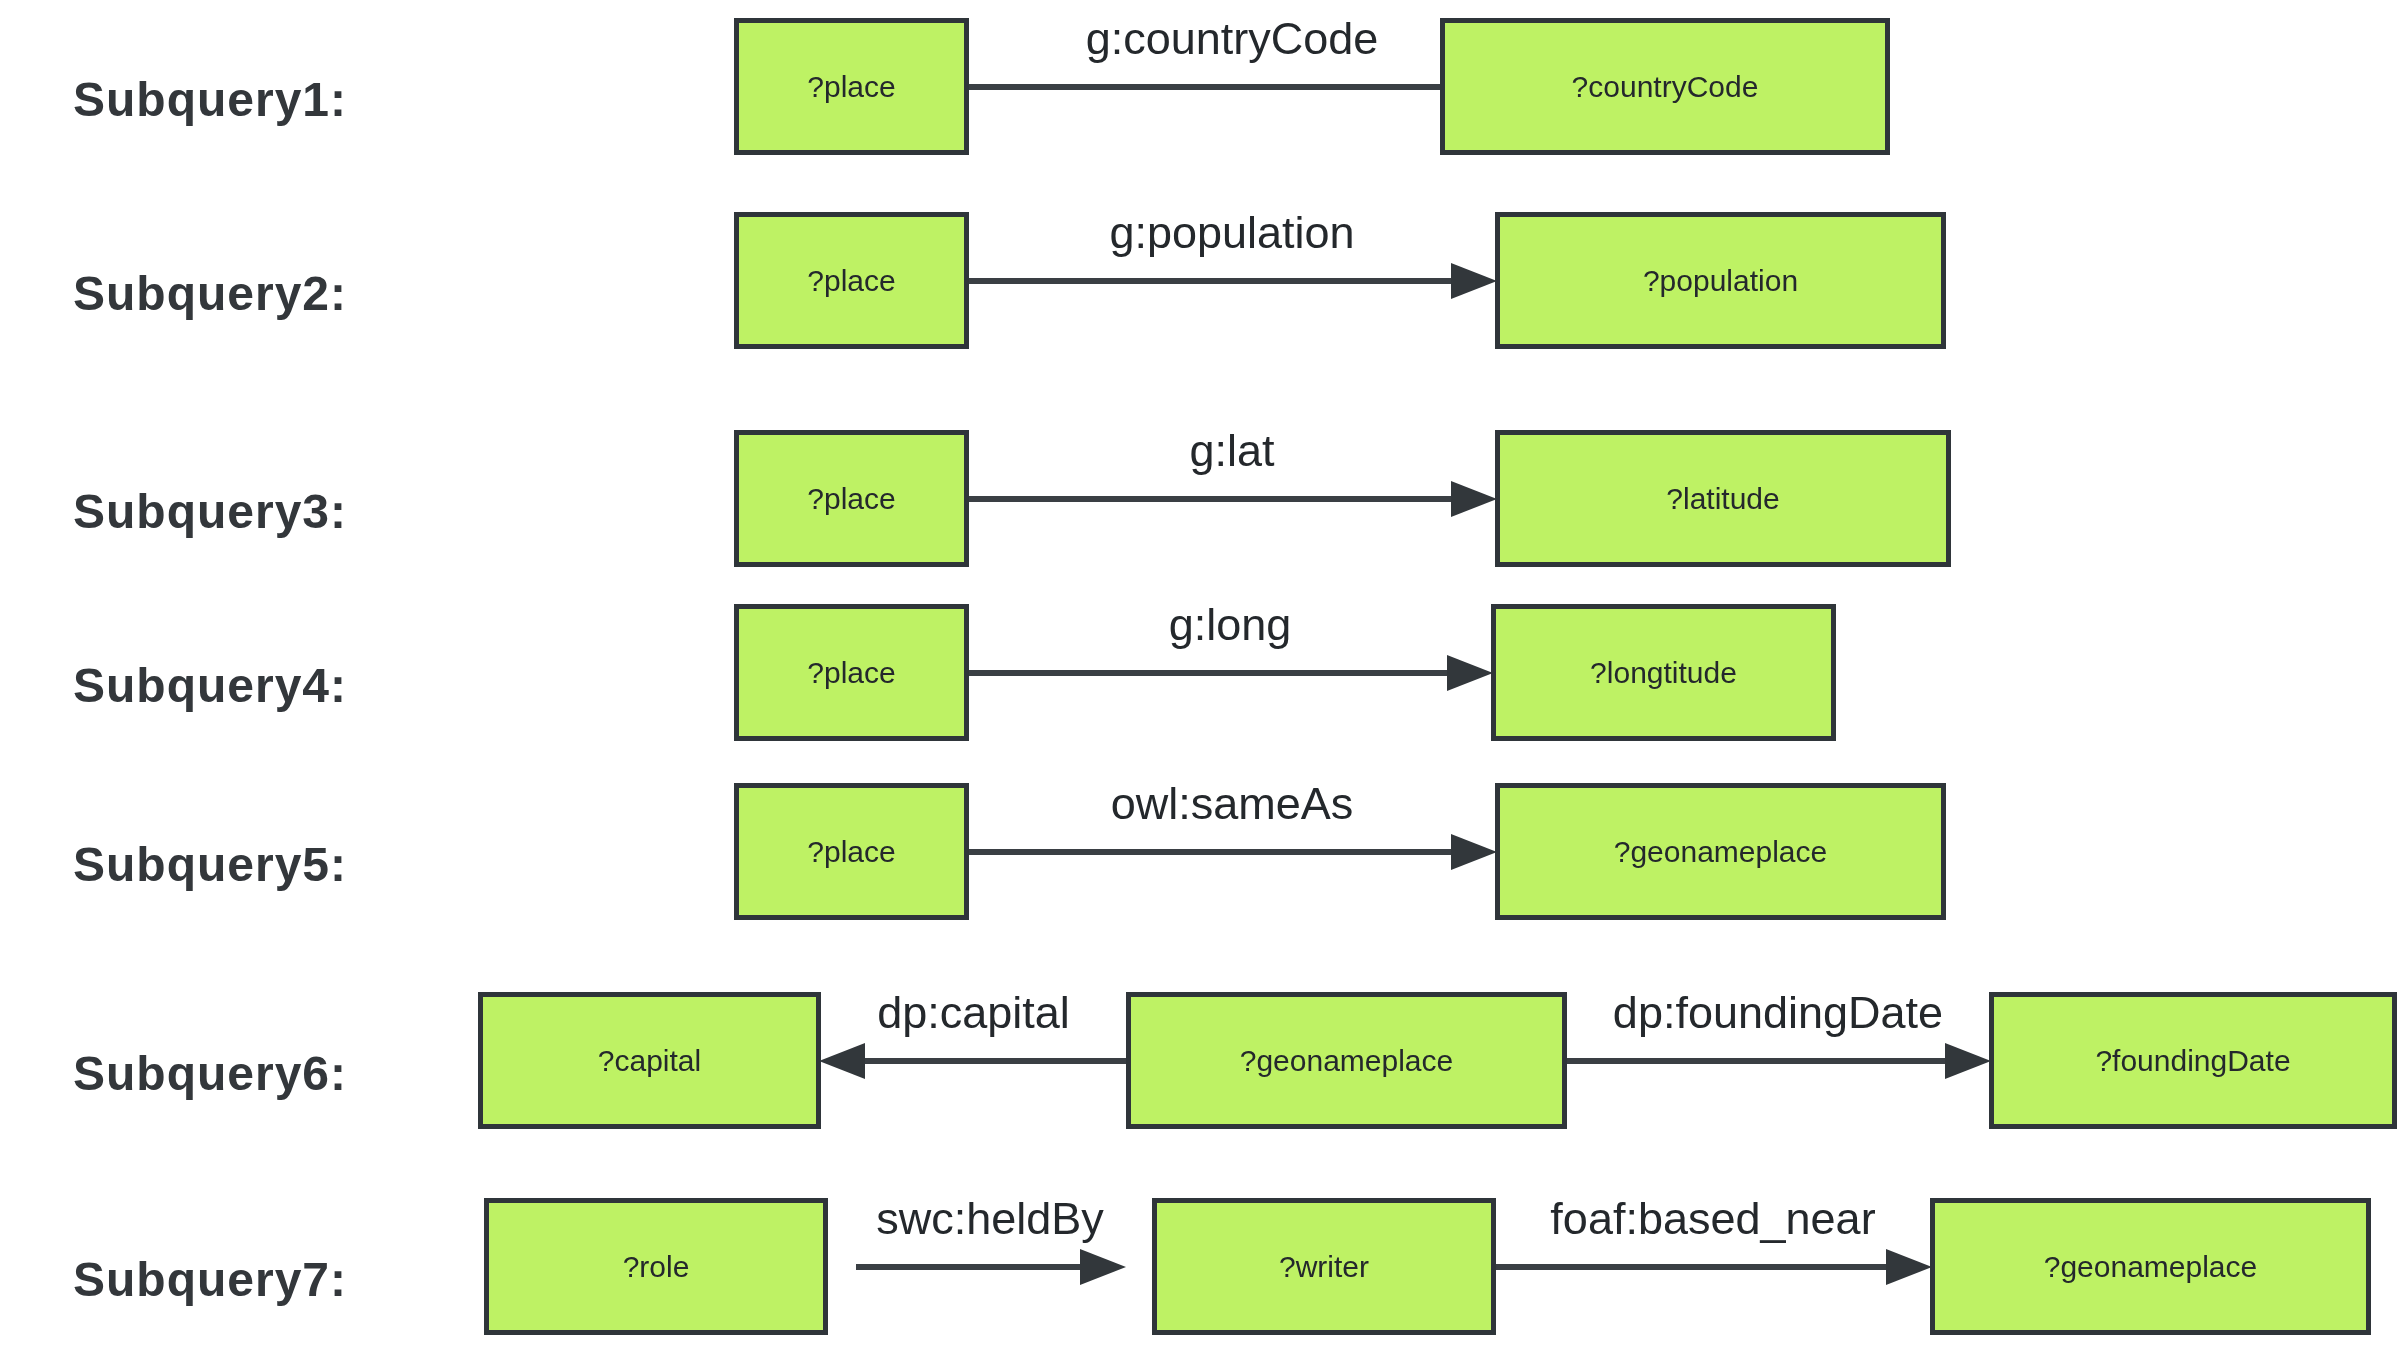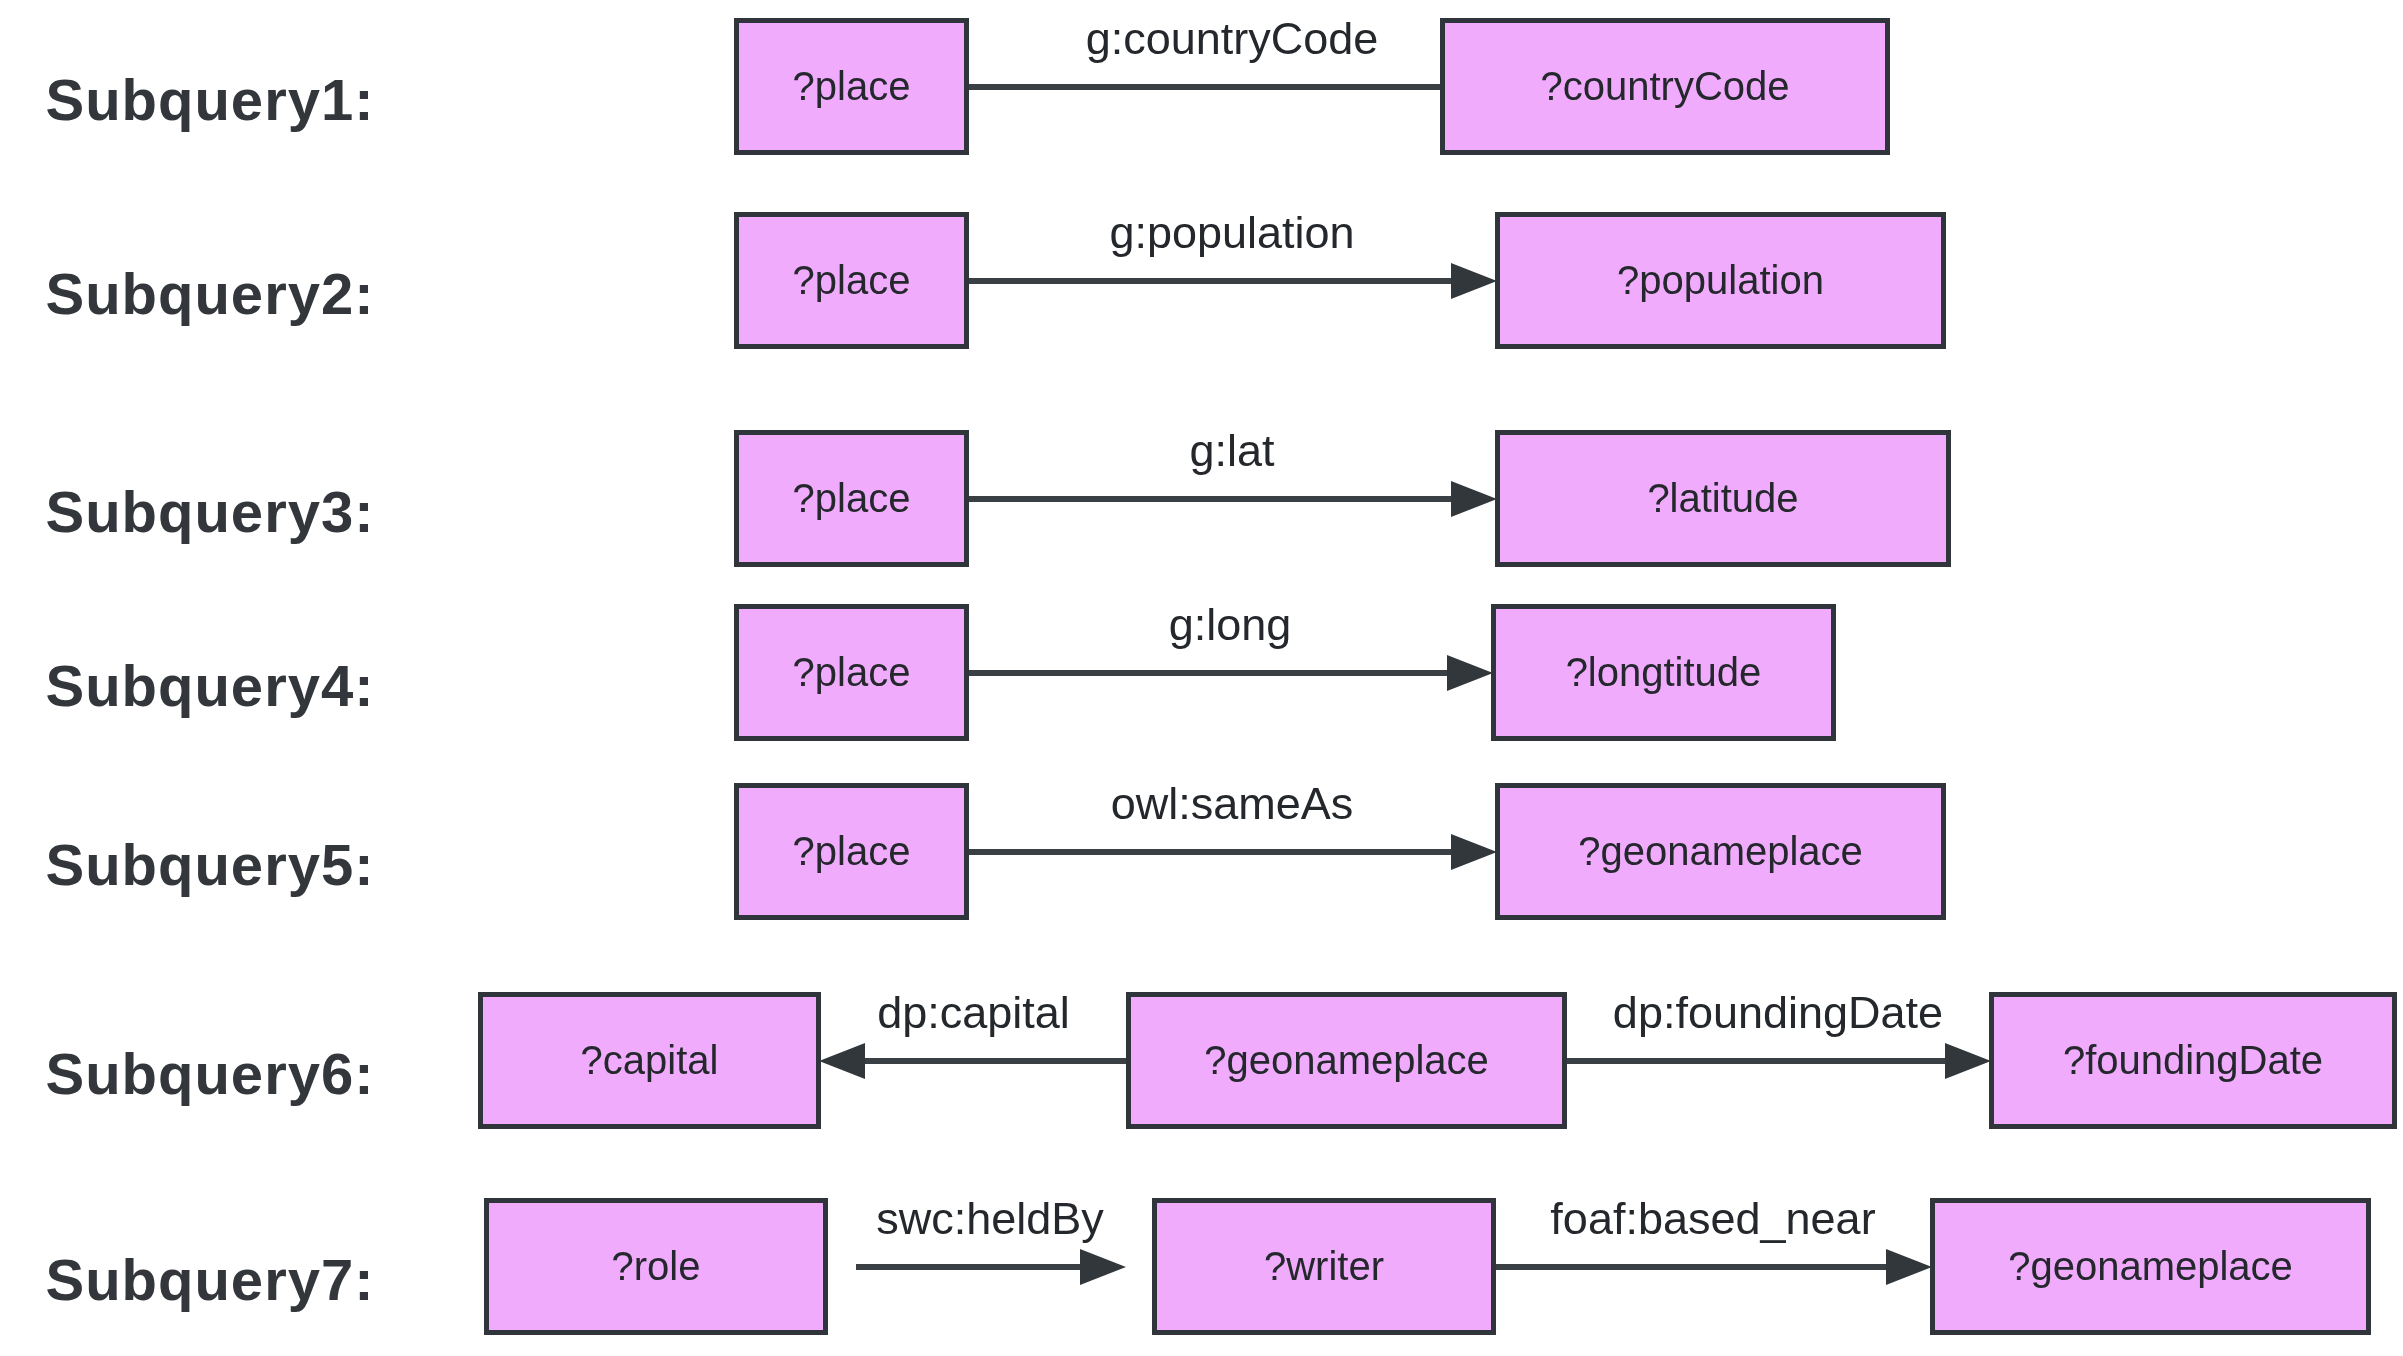--- a/index.html
+++ b/index.html
@@ -23,37 +23,37 @@
   }
   .sq-label {
     position: absolute;
     left: 10px;
     width: 400px;
     height: 137px;
     display: flex;
     align-items: center;
     justify-content: center;
     transform: translateY(13px);
-    font-size: 58px;
+    font-size: 48px;
     font-weight: bold;
     letter-spacing: 1px;
     color: #33373b;
     white-space: nowrap;
   }
   .node {
     position: absolute;
     top: 0;
     height: 137px;
     box-sizing: border-box;
-    background: #f0abfc;
+    background: #bef264;
     border: 5px solid #2f353a;
     display: flex;
     align-items: center;
     justify-content: center;
-    font-size: 40px;
+    font-size: 30px;
     color: #24282c;
     white-space: nowrap;
   }
   .edge {
     position: absolute;
     top: 0;
     height: 137px;
   }
   .edge-line {
     position: absolute;

